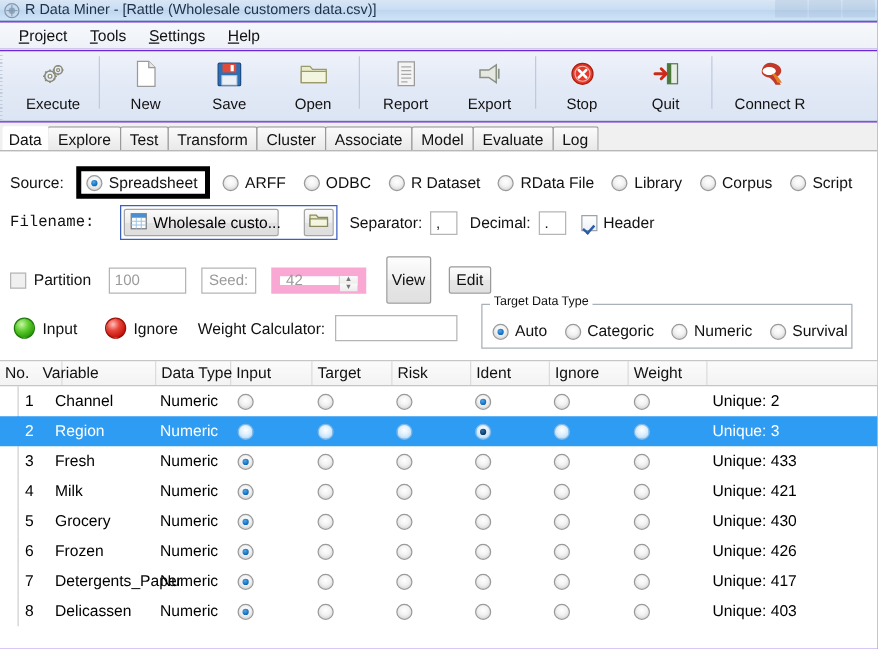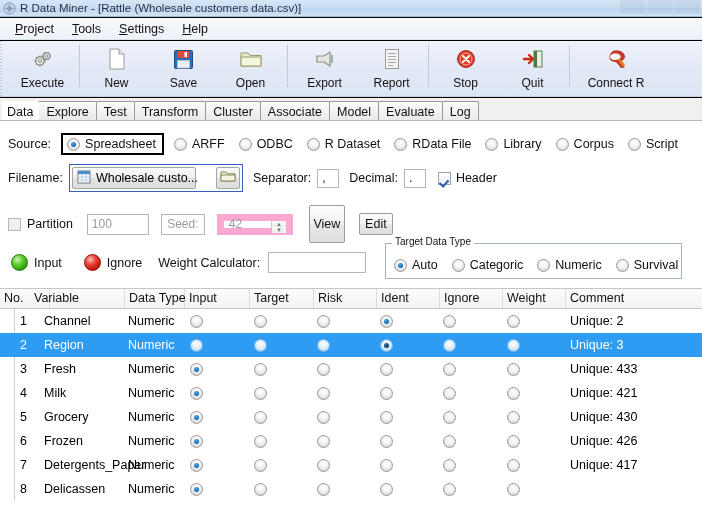--- a/index.html
+++ b/index.html
@@ -7,21 +7,21 @@
     width: 702px; height: 519px;
     overflow: hidden;
     background: #ffffff;
     font-family: "Liberation Sans", sans-serif;
     font-size: 12px;
     color: #000000;
   }
   #app {
     position: relative;
     width: 702px; height: 519px;
-    background: #000000;
+    background: #6d28d9;
   }
 
   
   .titlebar {
     position: absolute; left: 0; top: 0; width: 702px; height: 17px;
     background: linear-gradient(to bottom, #d8e6f5 0%, #c9ddf2 48%, #bed6ef 52%, #cfe3f7 100%);
     border-bottom: 1px solid #9bb8d4;
     display: flex; align-items: center;
     box-sizing: border-box;
   }
@@ -116,21 +116,21 @@
     display: inline-block; position: relative; flex: 0 0 auto;
   }
   .radio.on::after {
     content:''; position: absolute; left: 50%; top: 50%;
     width: 5px; height: 5px; margin: -2.5px 0 0 -2.5px; border-radius: 50%;
     background: radial-gradient(circle at 40% 35%, #4ea8e8 0%, #1870c0 60%, #0c4f8f 100%);
   }
   .radio-item { display: flex; align-items: center; gap: 5px; margin-right: 14px; }
   .radio-item .lbl { font-size: 12.5px; }
   .focusbox {
-    border: 2px solid #000000; padding: 2px 6px 2px 4px; margin-right: 10px;
+    border: 4px solid #000000; padding: 2px 6px 2px 4px; margin-right: 10px;
     display: flex; align-items: center; gap: 5px;
   }
 
   .check {
     width: 13px; height: 13px; border: 1px solid #9aa4b0; box-sizing: border-box;
     background: linear-gradient(to bottom,#ffffff,#eef1f5);
     display: inline-block; position: relative; flex: 0 0 auto;
   }
   .check.on::after {
     content:''; position: absolute; left: 2px; top: 5px;
@@ -307,38 +307,38 @@
           <path d="M2 8h20V17H2z" fill="#f3f5df" stroke="#9a9a6a" stroke-width="1"></path>
         </svg>
       </span>
       <span class="tb-label">Open</span>
     </div>
 
     <div class="tb-sep"></div>
 
     <div class="tb-btn">
       <span class="tb-icon">
-        <svg width="24" height="20" viewBox="0 0 24 20">
-          <path d="M4 7h7l6-4v14l-6-4H4z" fill="#e4e8e0" stroke="#8b9184" stroke-width="1.2"></path>
-          <path d="M19 6v8" stroke="#8b9184" stroke-width="1.4"></path>
-        </svg>
-      </span>
-      <span class="tb-label">Export</span>
-    </div>
-
-    <div class="tb-btn">
-      <span class="tb-icon">
         <svg width="18" height="22" viewBox="0 0 18 22">
           <rect x="2.5" y="1.5" width="13" height="19" fill="#f4f4f4" stroke="#9a9a9a" stroke-width="1"></rect>
           <g stroke="#a8a8a8" stroke-width="1">
             <path d="M5 5.5h8M5 8.5h8M5 11.5h8M5 14.5h8M5 17.5h5"></path>
           </g>
         </svg>
       </span>
       <span class="tb-label">Report</span>
+    </div>
+
+    <div class="tb-btn">
+      <span class="tb-icon">
+        <svg width="24" height="20" viewBox="0 0 24 20">
+          <path d="M4 7h7l6-4v14l-6-4H4z" fill="#e4e8e0" stroke="#8b9184" stroke-width="1.2"></path>
+          <path d="M19 6v8" stroke="#8b9184" stroke-width="1.4"></path>
+        </svg>
+      </span>
+      <span class="tb-label">Export</span>
     </div>
 
     <div class="tb-sep"></div>
 
     <div class="tb-btn">
       <span class="tb-icon">
         <svg width="20" height="20" viewBox="0 0 20 20">
           <circle cx="10" cy="10" r="8.4" fill="#e23b2c" stroke="#a81d11" stroke-width="1"></circle>
           <circle cx="10" cy="10" r="6" fill="none" stroke="#f7b5ac" stroke-width="0.9"></circle>
           <path d="M7 7l6 6M13 7l-6 6" stroke="#ffffff" stroke-width="2" stroke-linecap="round"></path>
@@ -419,21 +419,21 @@
         <span class="radio"></span>
         <span class="lbl">Corpus</span>
       </span>
       <span class="radio-item" style="margin-right:0;align-items:center;">
         <span class="radio"></span>
         <span class="lbl">Script</span>
       </span>
     </div>
 
     <div class="row" style="left:8px; top:43px;">
-      <span class="lbl" style="margin-right:6px;">Filename:</span>
+      <span class="lbl" style="margin-right:20px;font-family:Liberation Mono, monospace;">Filename:</span>
 
       <span style="border:1px solid #3b5fc0; padding:2px; display:flex; align-items:center; gap:20px;">
         <span class="filebtn" style="width:124px;">
           <span>
             <svg width="14" height="14" viewBox="0 0 14 14">
               <rect x="1" y="1" width="12" height="12" fill="#ffffff" stroke="#7a7a7a" stroke-width="1"></rect>
               <rect x="1" y="1" width="12" height="3.2" fill="#4c8fcf"></rect>
               <g stroke="#9ec4e4" stroke-width="0.8">
                 <path d="M1 7h12M1 10h12M5 4.2v8.8M9 4.2v8.8"></path>
               </g>
@@ -525,21 +525,20 @@
     <div class="thead">
       <span class="th" style="left:0px;   width:50px;">No.</span>
       <span class="th" style="left:30px;  width:95px;">Variable</span>
       <span class="th" style="left:125px; width:60px;">Data Type</span>
       <span class="th" style="left:185px; width:65px;">Input</span>
       <span class="th" style="left:250px; width:64px;">Target</span>
       <span class="th" style="left:314px; width:63px;">Risk</span>
       <span class="th" style="left:377px; width:63px;">Ident</span>
       <span class="th" style="left:440px; width:63px;">Ignore</span>
       <span class="th" style="left:503px; width:63px;">Weight</span>
-      <span class="th" style="left:566px; width:136px; border-right:none;">Comment</span>
     </div>
 
     <div class="tbody" id="tbody">
         <div class="trow">
           <span class="rowline"></span>
           <span class="cell " style="left:20px; width:24px;">1</span>
           <span class="cell " style="left:44px; width:112px;">Channel</span>
           <span class="cell " style="left:128px; width:60px;">Numeric</span>
           <span class="cell center" style="left:190px; width:30px;">
             <span class="radio"></span>
@@ -727,16 +726,17 @@
           </span>
           <span class="cell center" style="left:380px; width:30px;">
             <span class="radio"></span>
           </span>
           <span class="cell center" style="left:443px; width:30px;">
             <span class="radio"></span>
           </span>
           <span class="cell center" style="left:507px; width:30px;">
             <span class="radio"></span>
           </span>
+          <span class="cell " style="left:570px; width:130px;">Unique: 403</span>
         </div>
       </div>
   </div>
 </div>
 
 </body></html>

